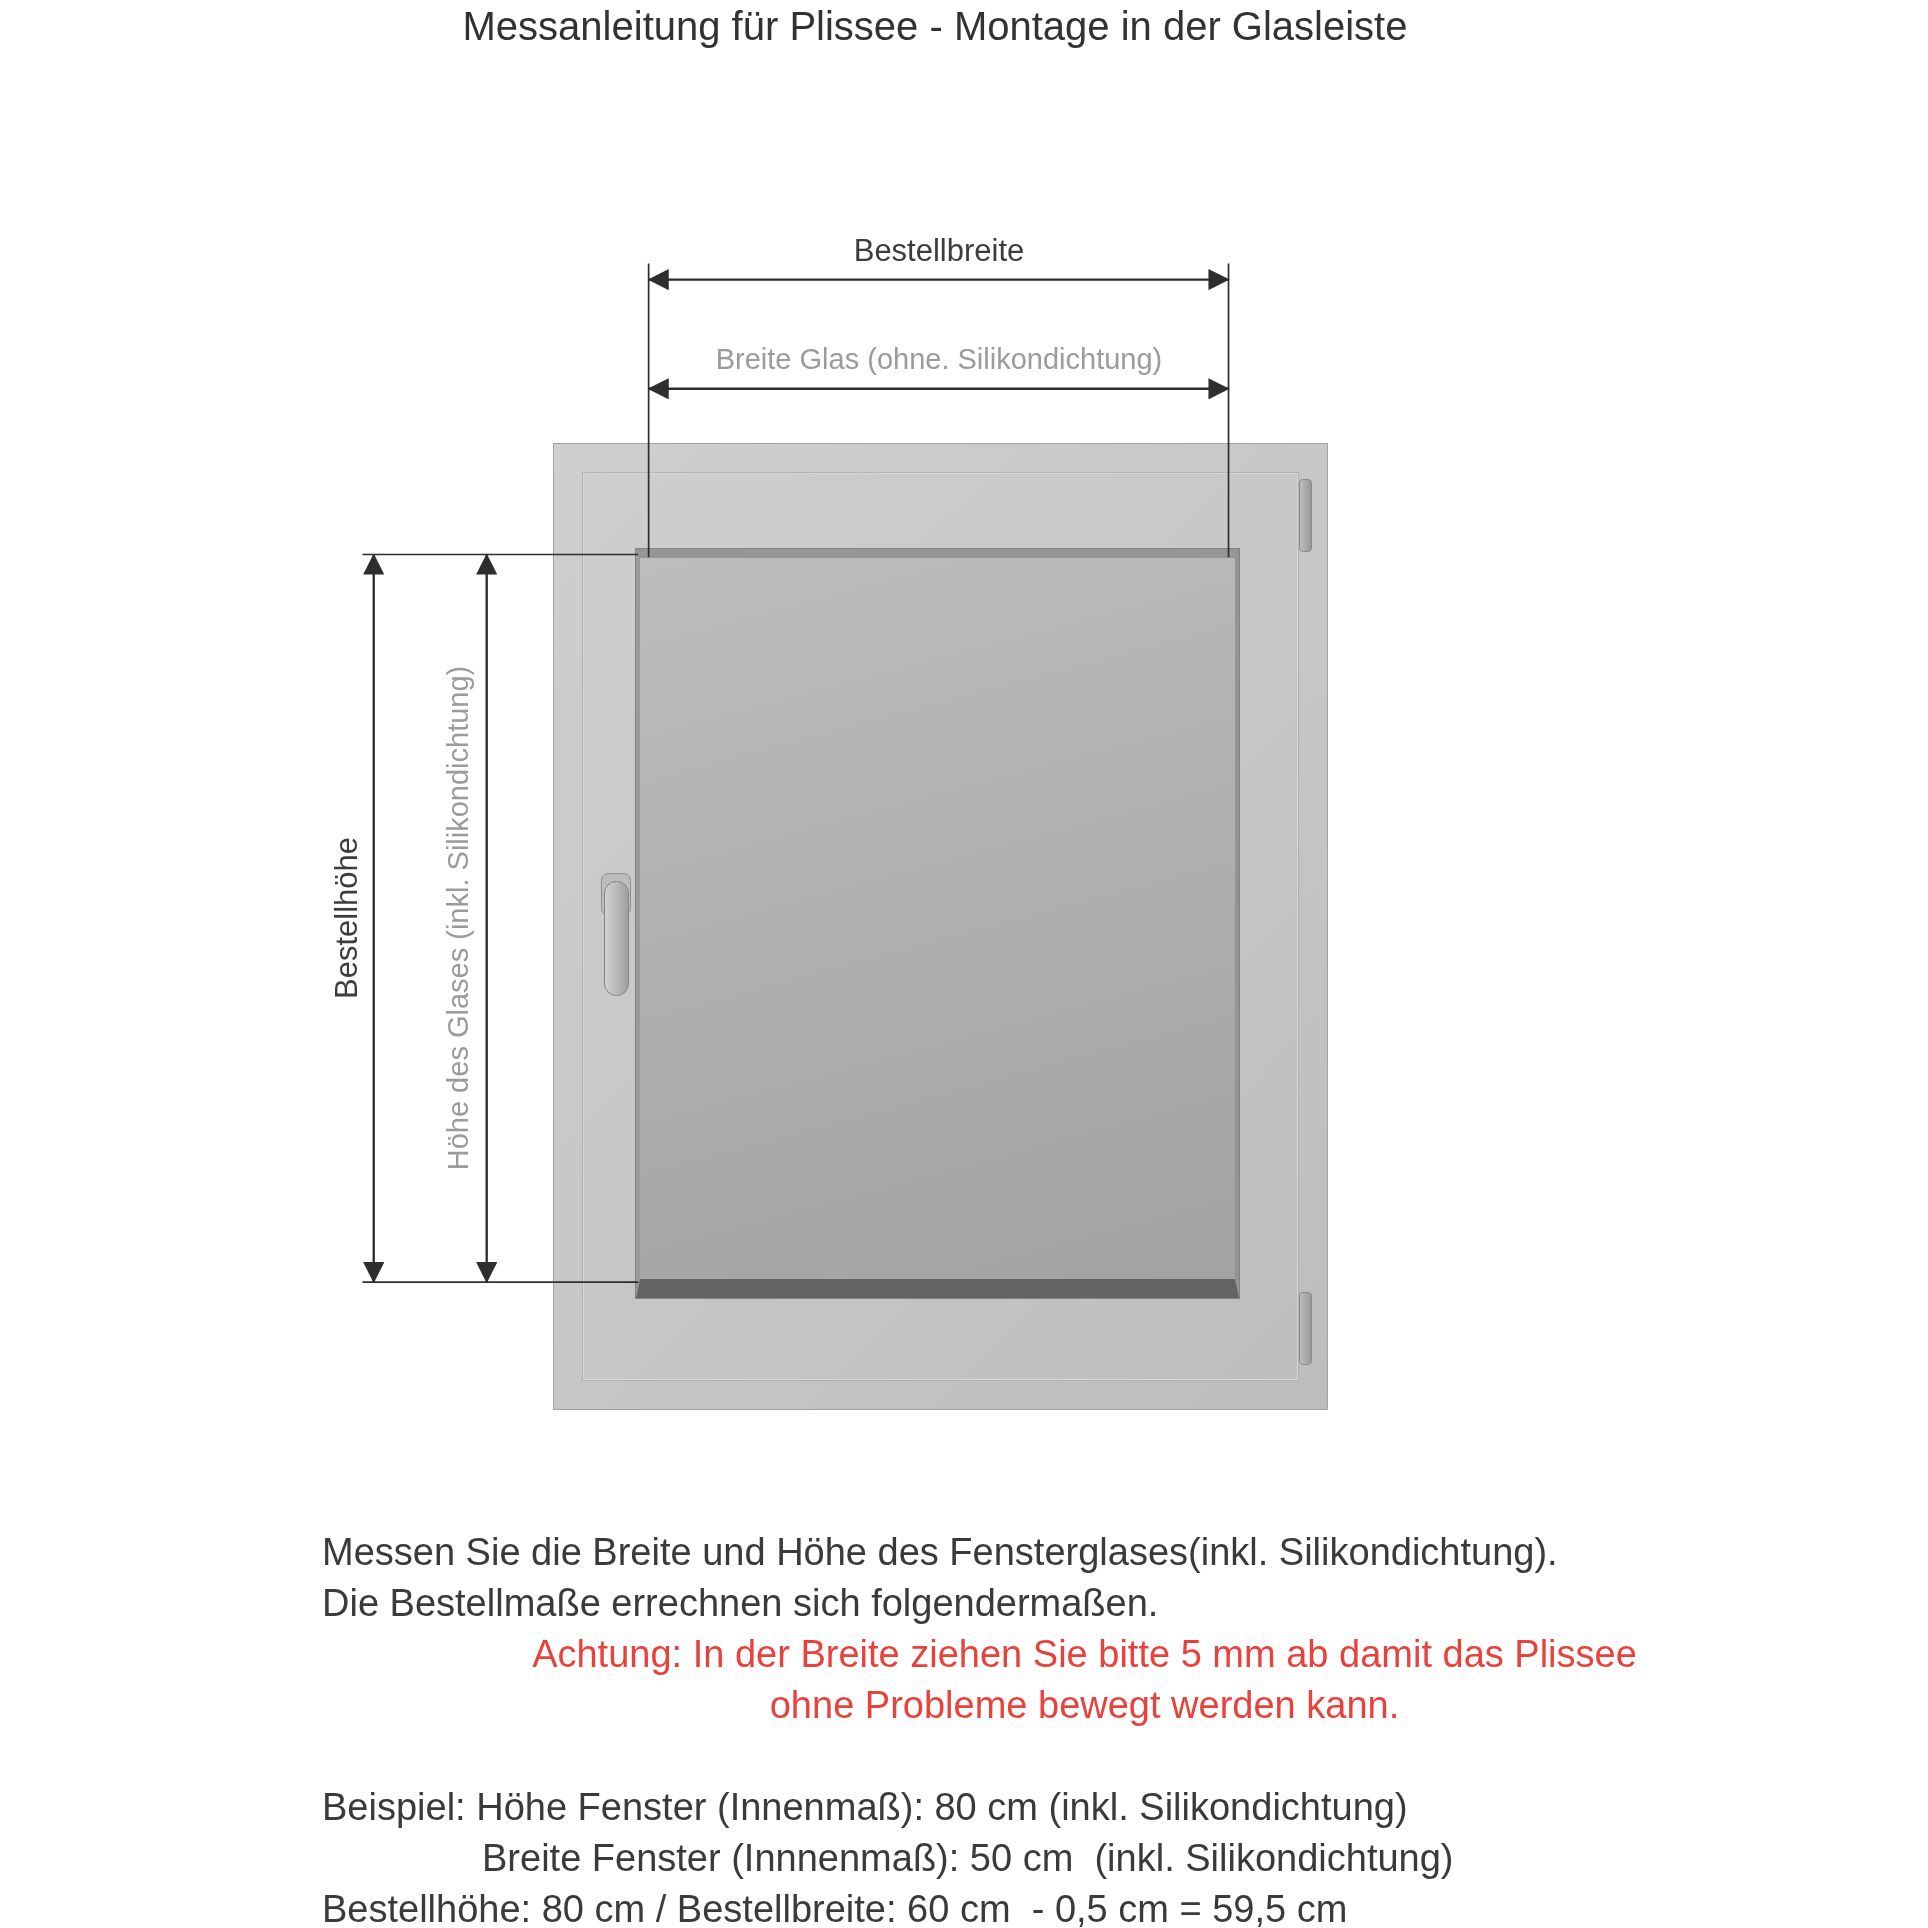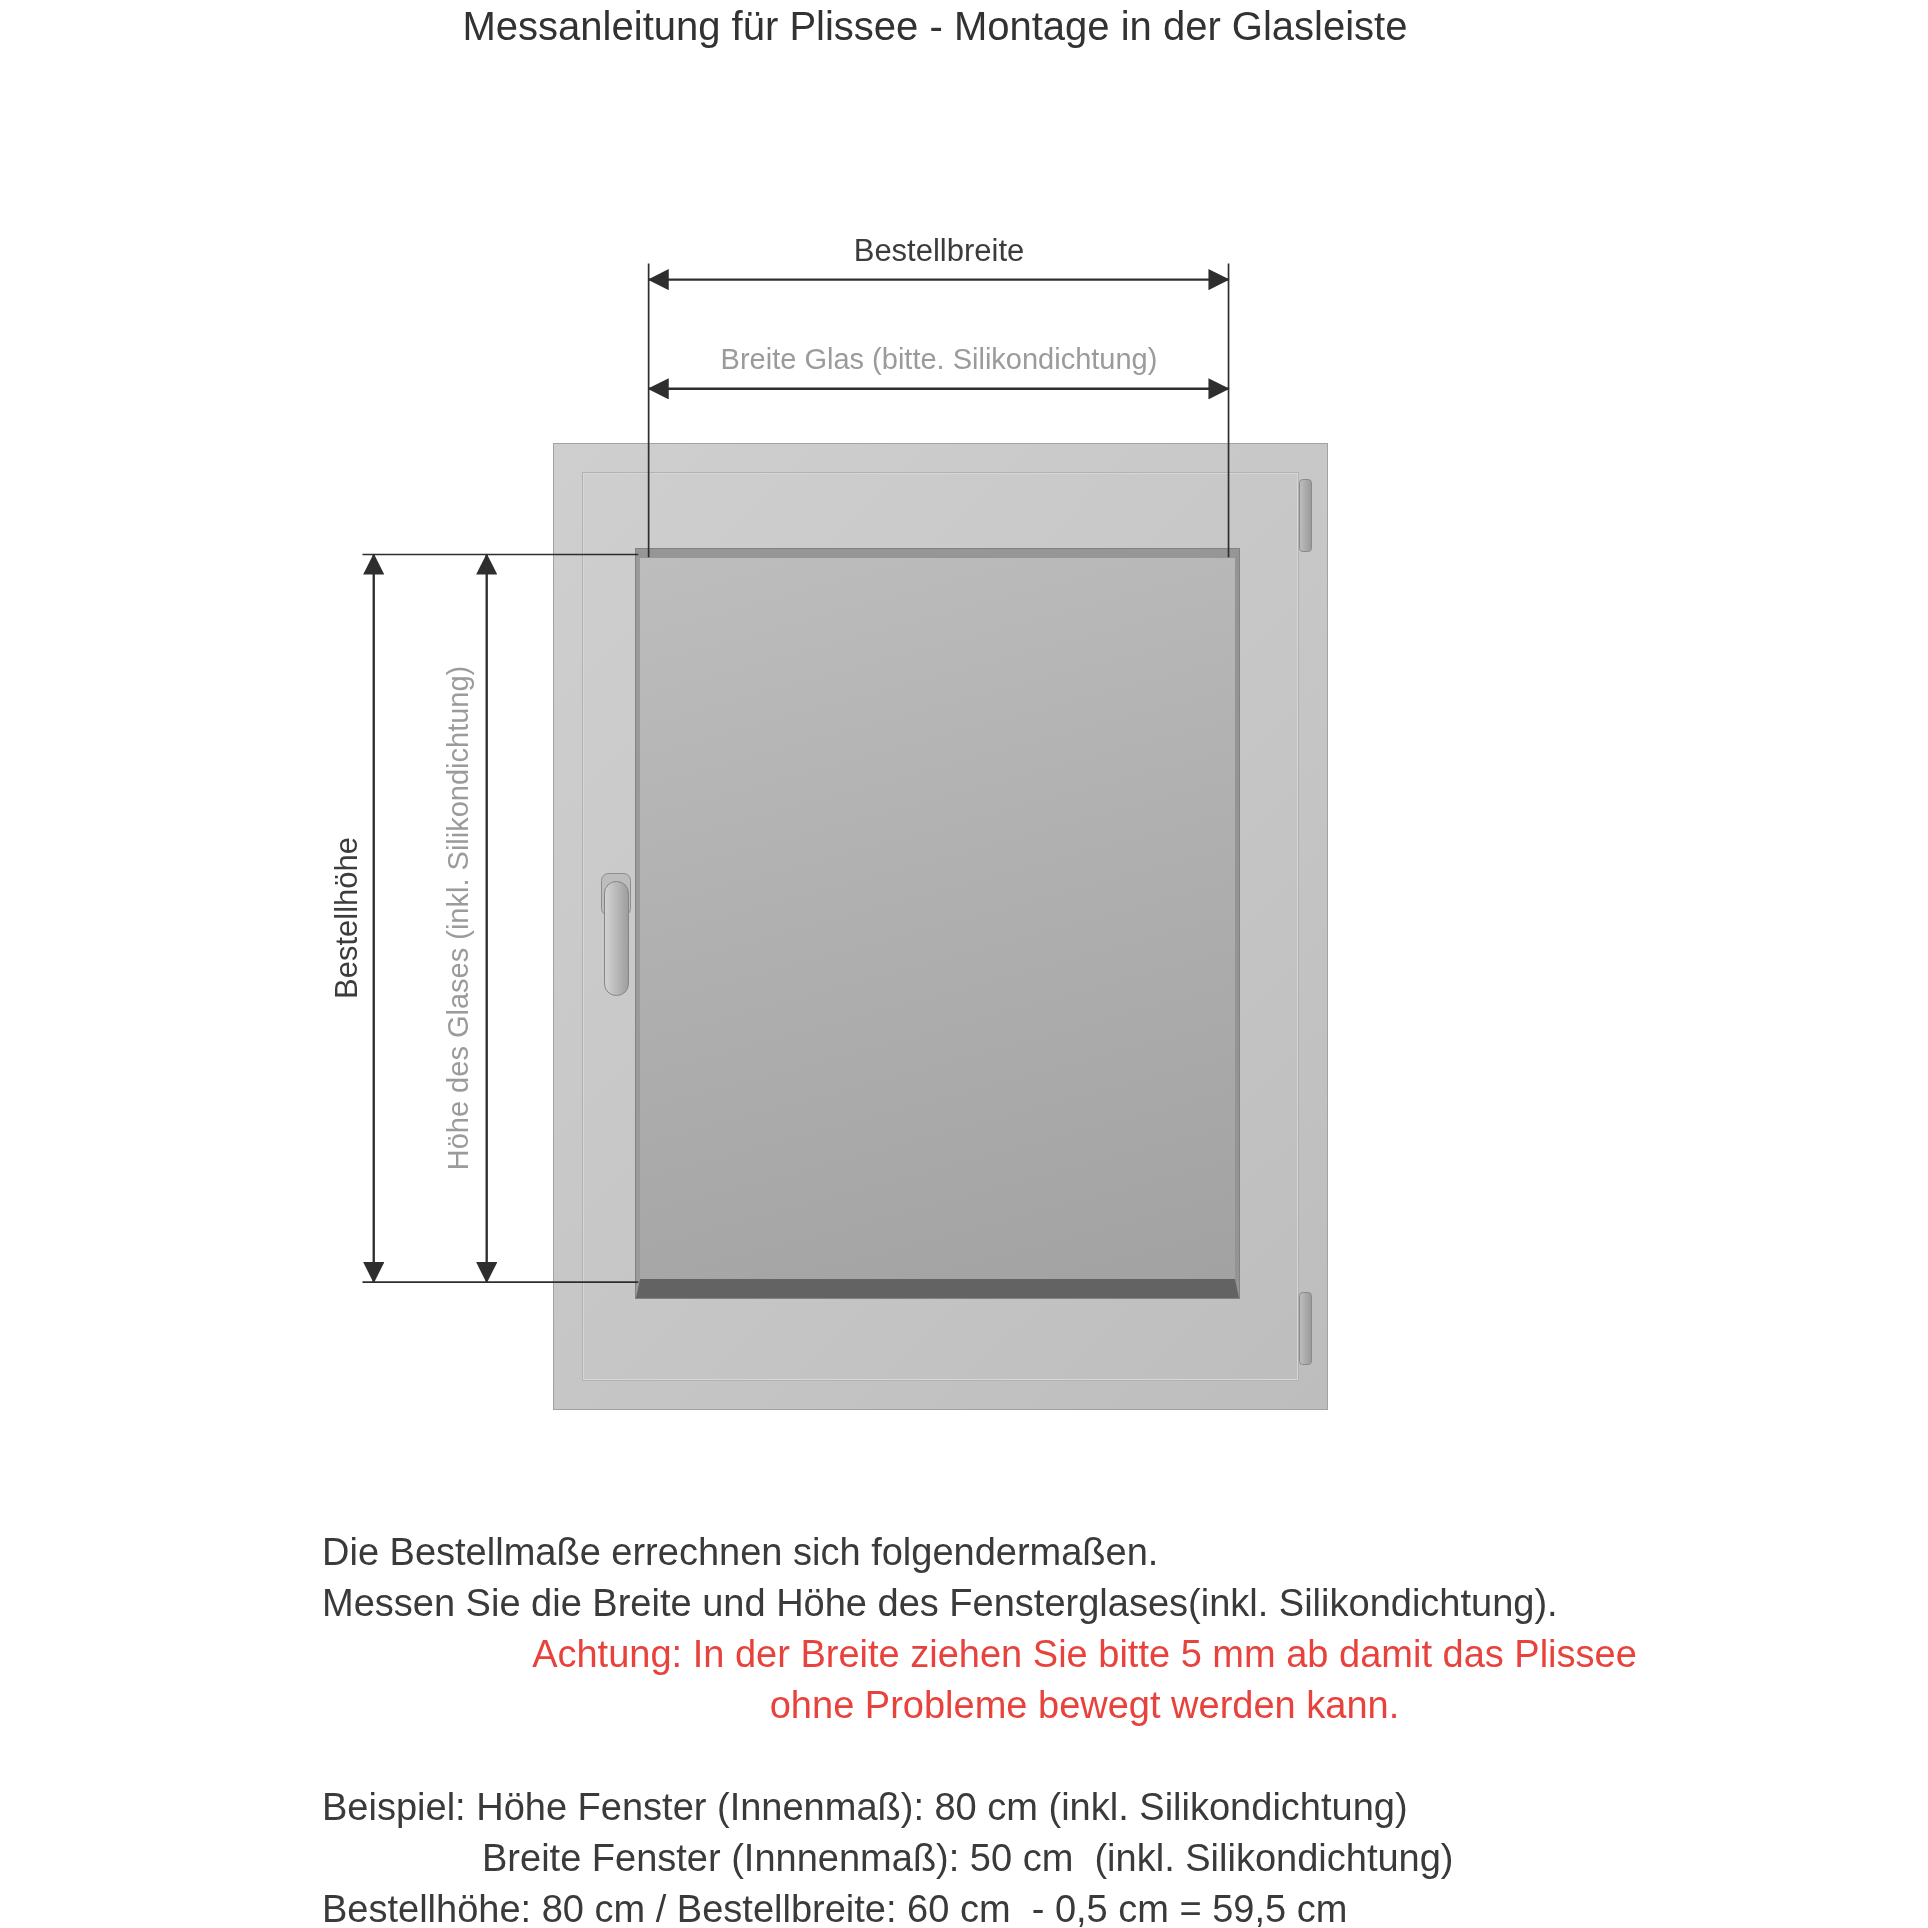--- a/index.html
+++ b/index.html
@@ -172,27 +172,27 @@
     <line class="dim-line" x1="689" y1="413" x2="1305" y2="413" marker-start="url(#arr)" marker-end="url(#arr)"></line>
 
     <line class="ext-line" x1="385" y1="589" x2="678" y2="589"></line>
     <line class="ext-line" x1="385" y1="1362" x2="678" y2="1362"></line>
 
     <line class="dim-line" x1="397" y1="589" x2="397" y2="1362" marker-start="url(#arr)" marker-end="url(#arr)"></line>
     <line class="dim-line" x1="517" y1="589" x2="517" y2="1362" marker-start="url(#arr)" marker-end="url(#arr)"></line>
   </svg>
 
   <div class="dim-label lbl-dark bestellbreite-pos">Bestellbreite</div>
-  <div class="dim-label lbl-gray breite-glas-pos">Breite Glas (bitte. Silikondichtung)</div>
+  <div class="dim-label lbl-gray breite-glas-pos">Breite Glas (ohne. Silikondichtung)</div>
   <div class="dim-label lbl-dark vertical bestellhoehe-pos">Bestellhöhe</div>
   <div class="dim-label lbl-gray vertical hoehe-glas-pos">Höhe des Glases (inkl. Silikondichtung)</div>
 
   <div class="text-block">
+    <p class="txt-line">Messen Sie die Breite und Höhe des Fensterglases(inkl. Silikondichtung).</p>
     <p class="txt-line">Die Bestellmaße errechnen sich folgendermaßen.</p>
-    <p class="txt-line">Messen Sie die Breite und Höhe des Fensterglases(inkl. Silikondichtung).</p>
     <p class="txt-line txt-red">Achtung: In der Breite ziehen Sie bitte 5 mm ab damit das Plissee</p>
     <p class="txt-line txt-red">ohne Probleme bewegt werden kann.</p>
     <div class="spacer"></div>
     <p class="txt-line">Beispiel: Höhe Fenster (Innenmaß): 80 cm (inkl. Silikondichtung)</p>
     <p class="txt-line txt-indent">Breite Fenster (Innnenmaß): 50 cm  (inkl. Silikondichtung)</p>
     <p class="txt-line">Bestellhöhe: 80 cm / Bestellbreite: 60 cm  - 0,5 cm = 59,5 cm</p>
   </div>
 
 </div>
 

